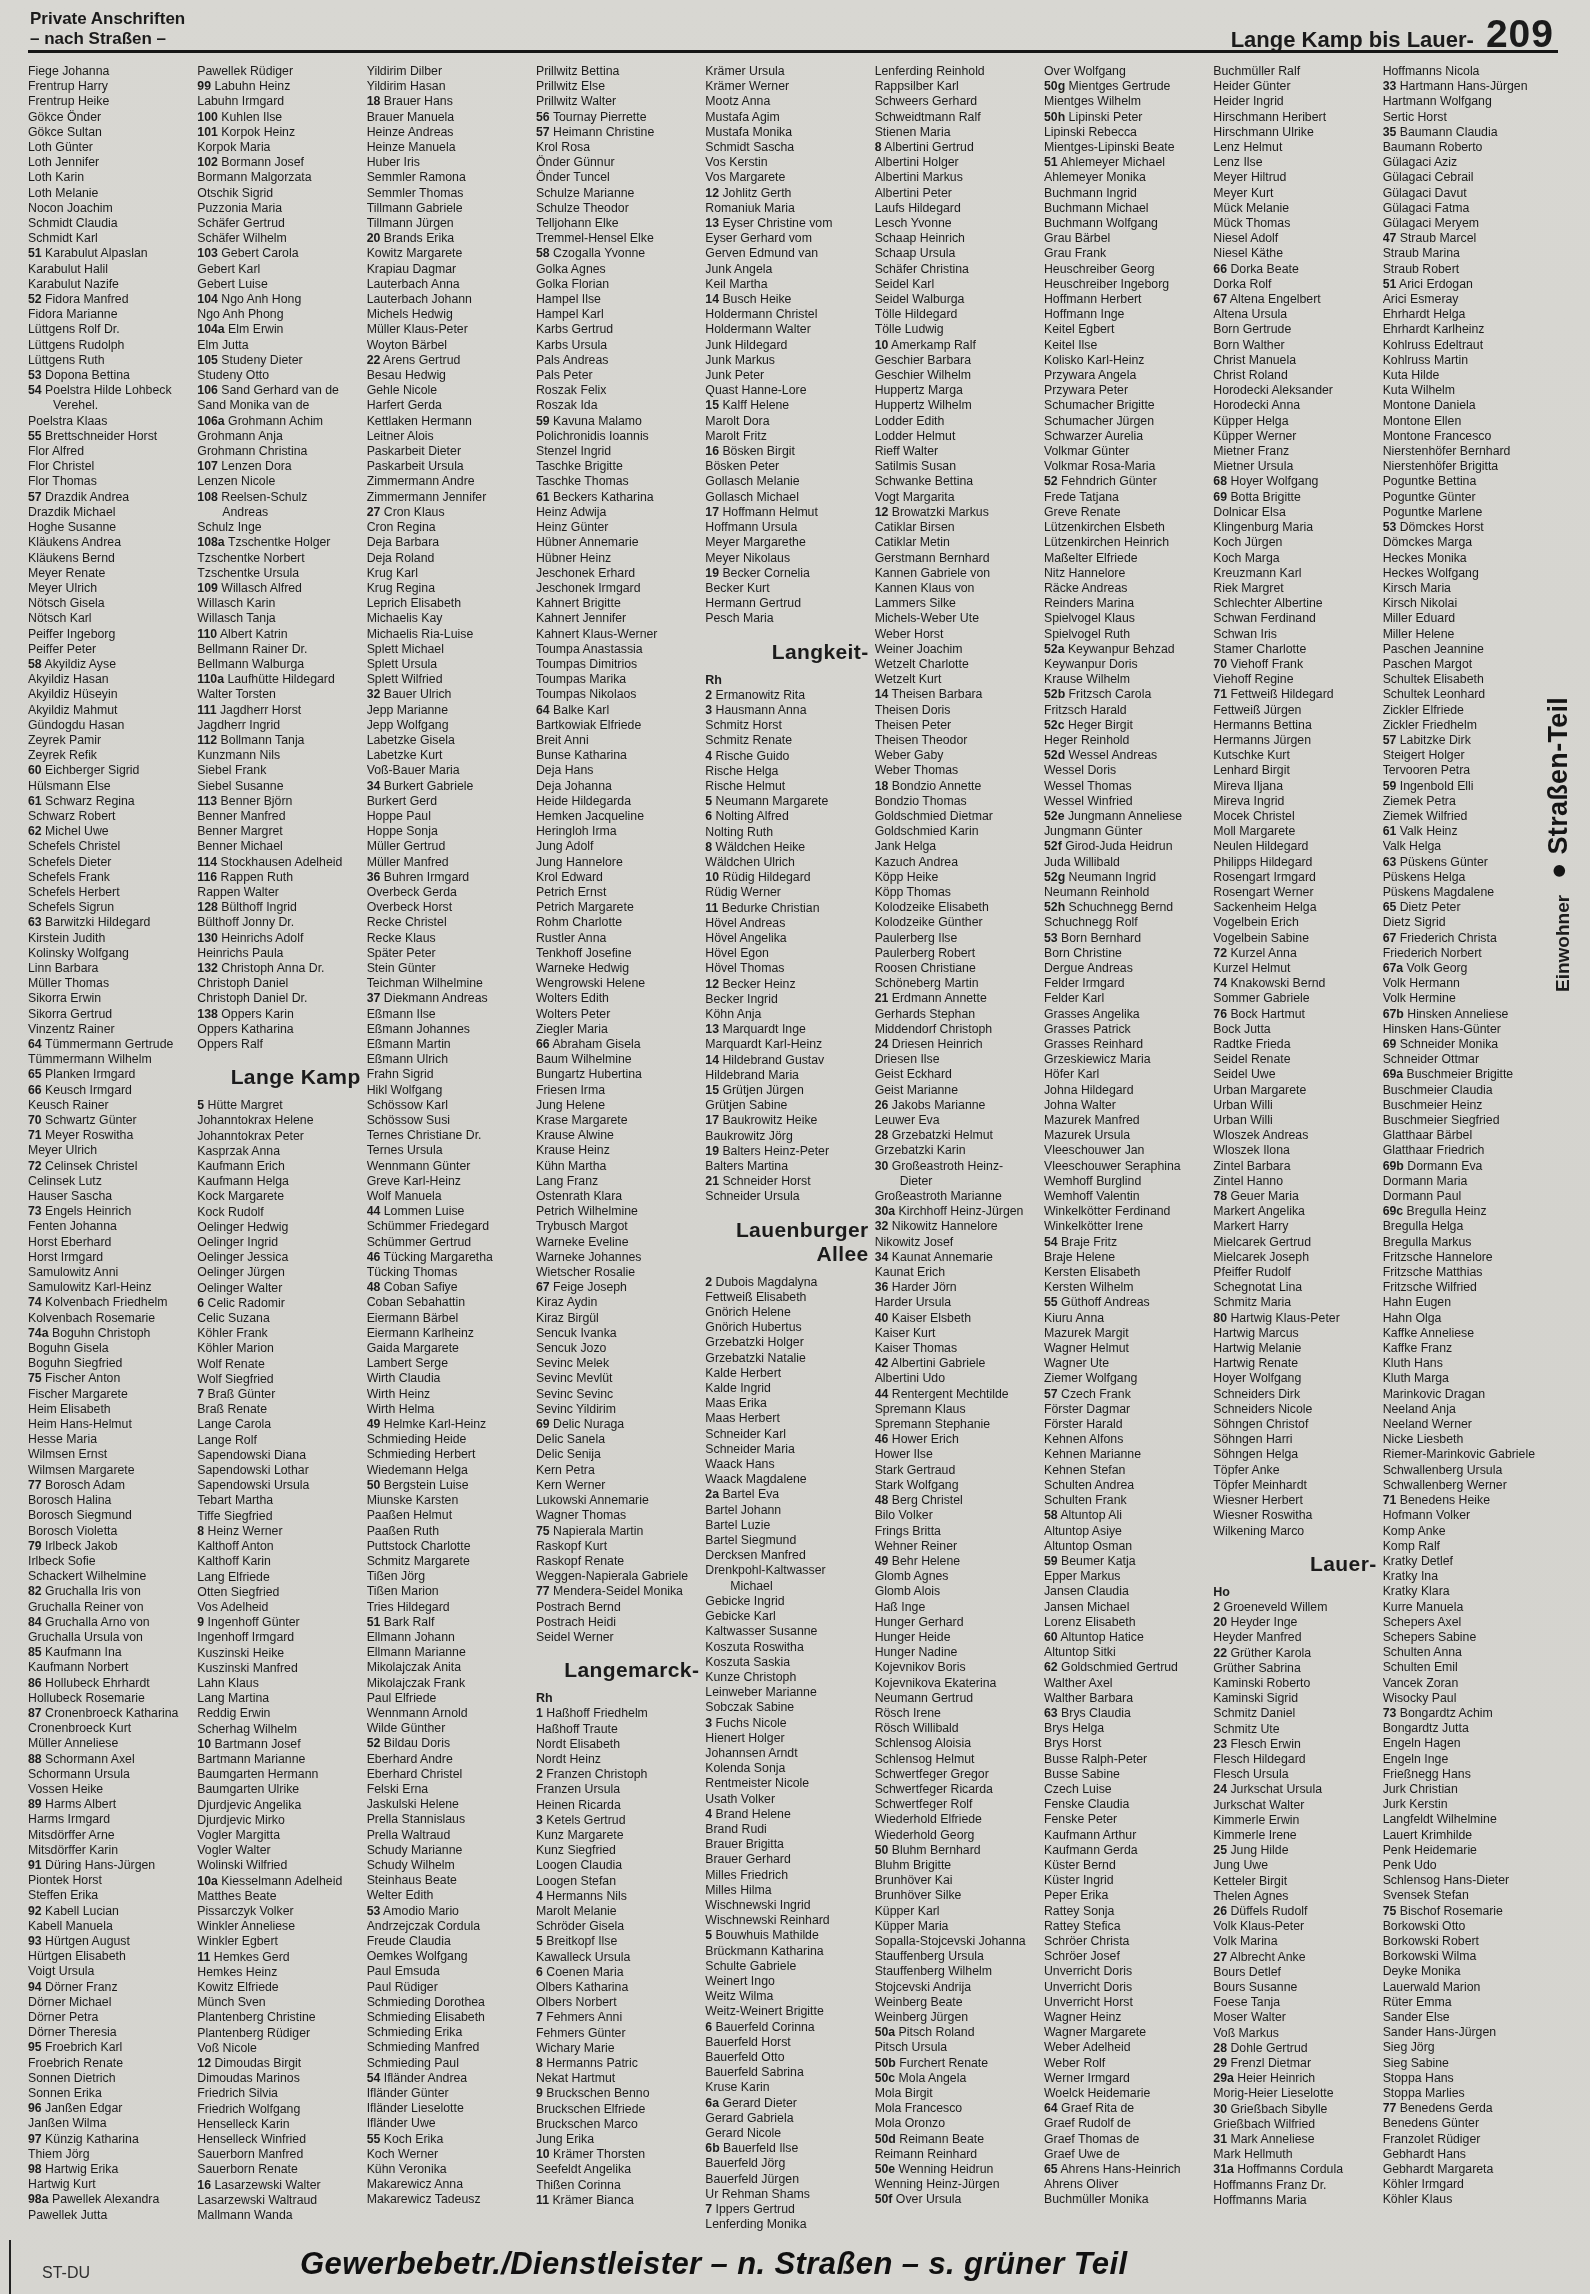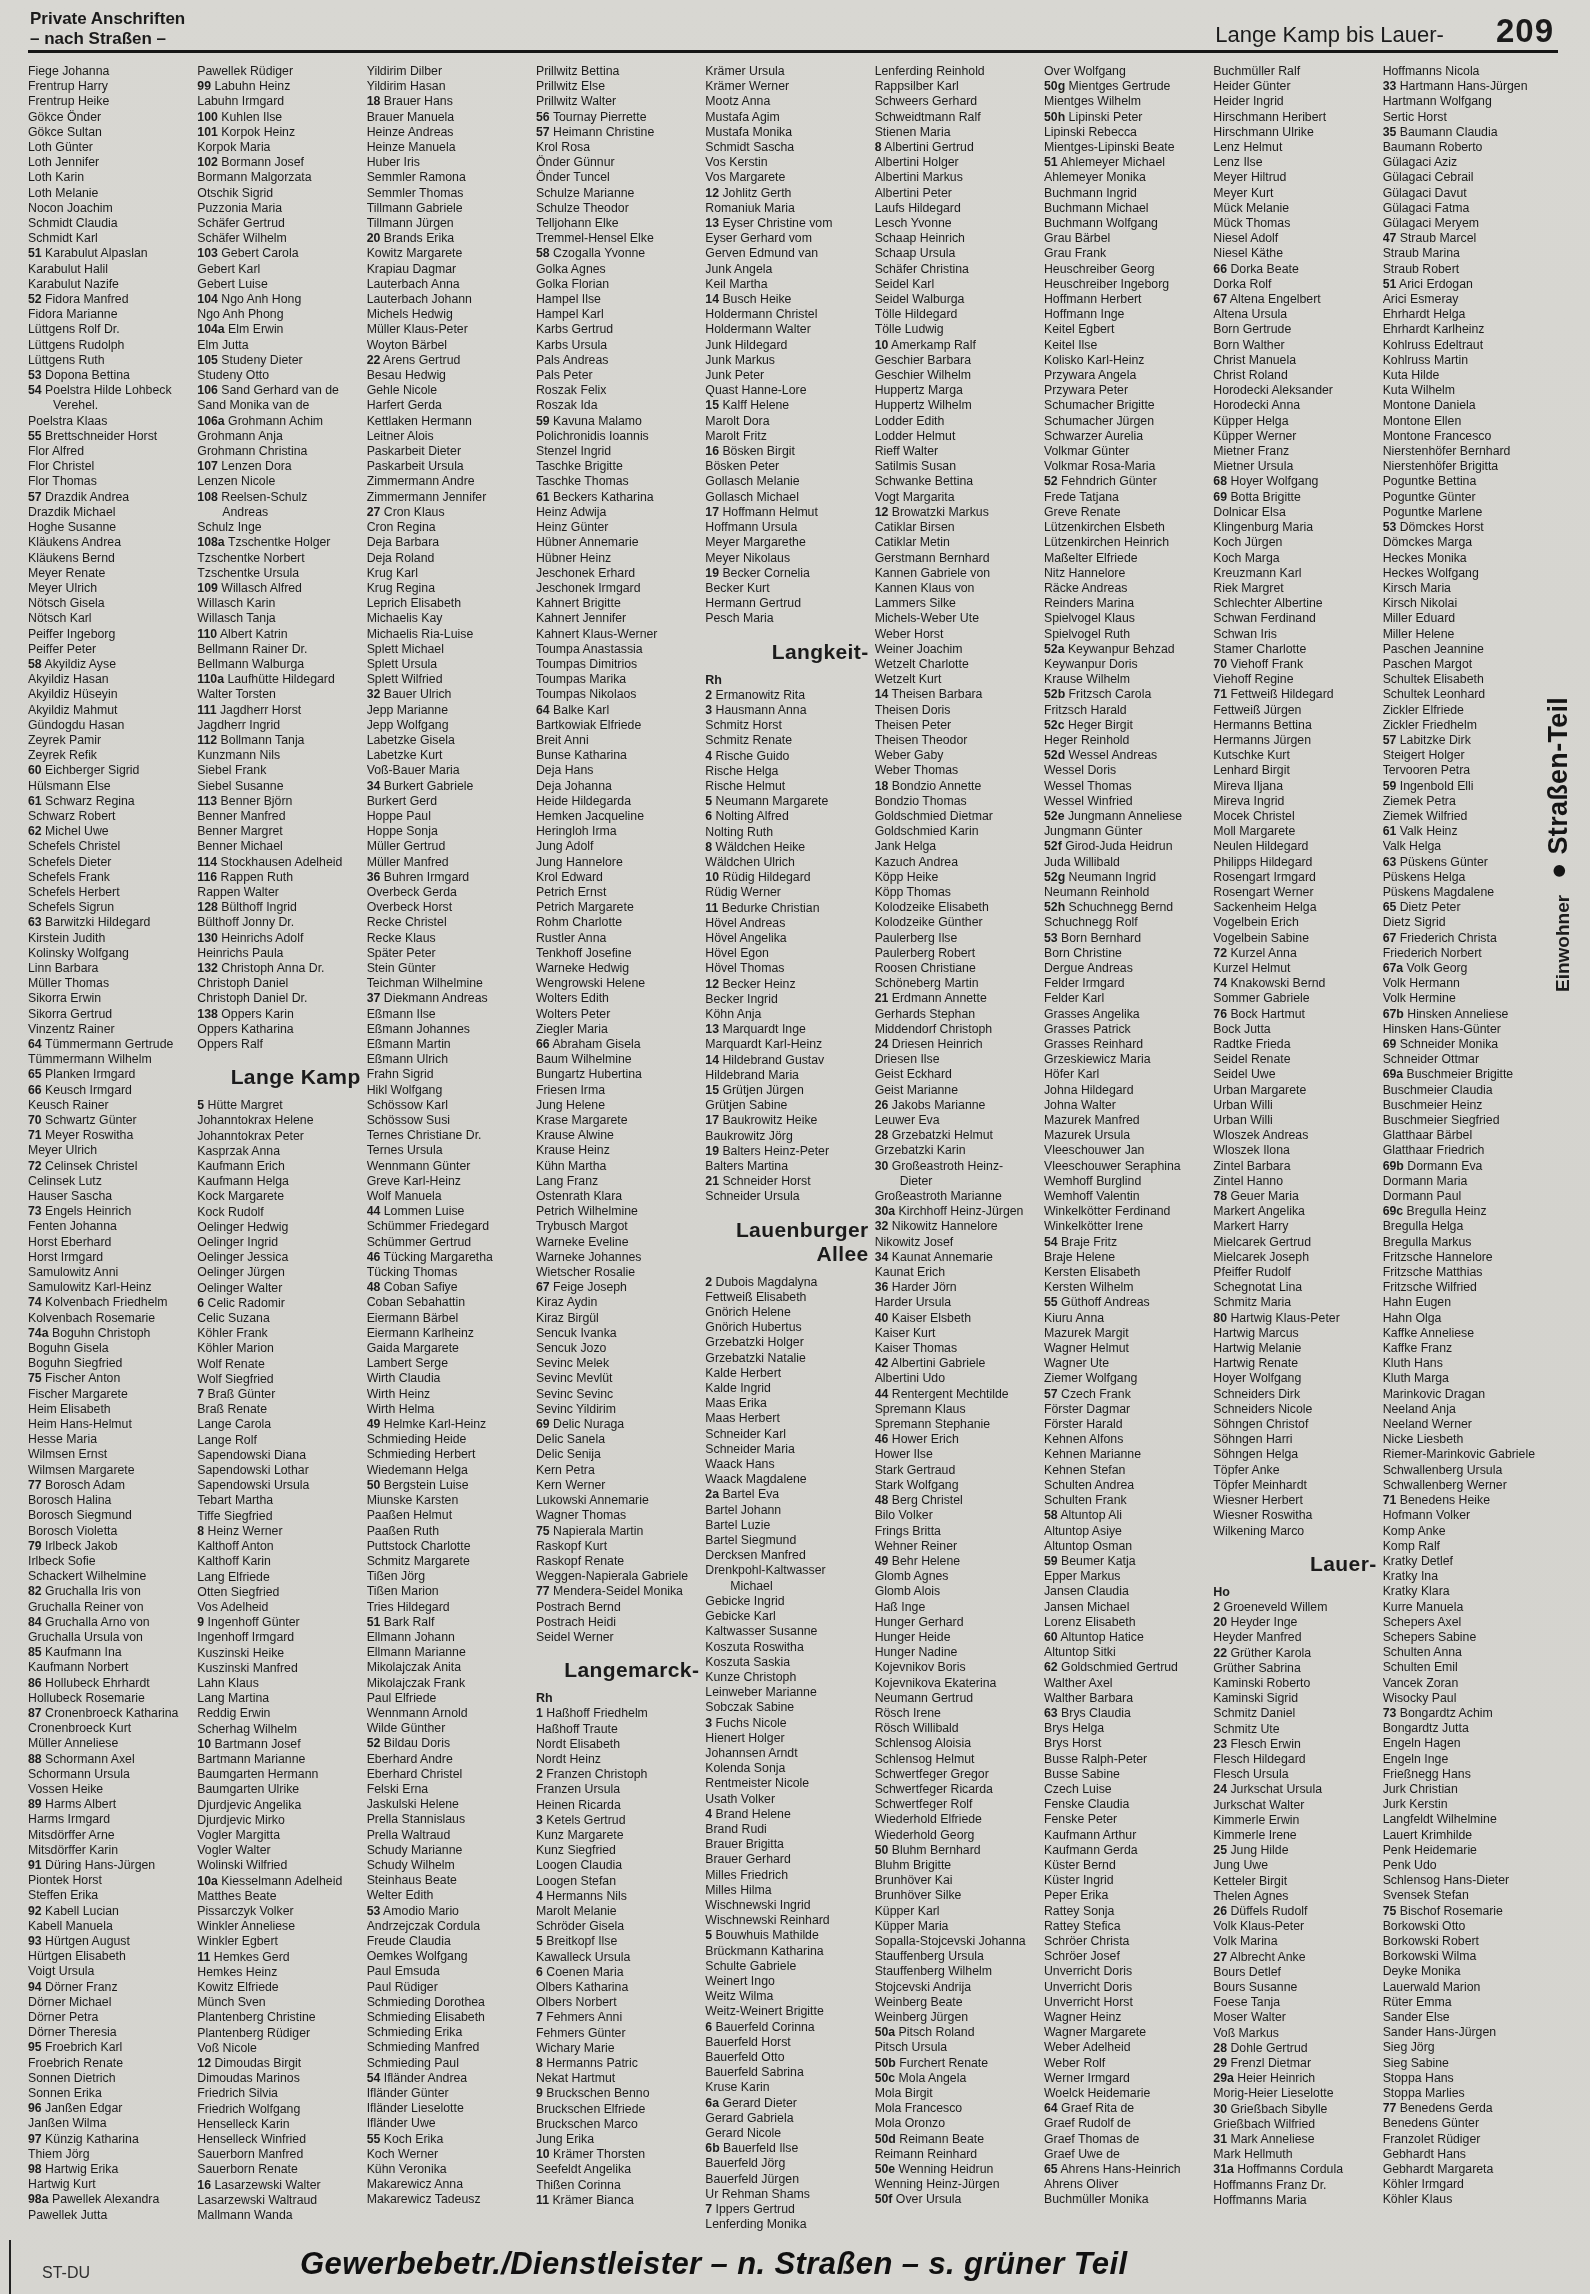--- a/index.html
+++ b/index.html
@@ -1,22 +1,22 @@
 <!DOCTYPE html>
 <html><head>
 <meta charset="utf-8">
 <style>
   html,body{margin:0;padding:0;background:#a9a8a4;}
   .page{position:relative;width:1590px;height:2294px;margin:0 auto;
         background:linear-gradient(180deg,#d8d7d2 0%,#d4d3ce 55%,#d6d5d0 100%);
         font-family:"Liberation Sans",sans-serif;color:#1b1b1b;overflow:hidden;}
   .header-left{position:absolute;left:30px;top:9px;font-weight:bold;font-size:17px;line-height:20px;}
   .header-right{position:absolute;right:36px;top:12px;display:flex;align-items:baseline;gap:12px;}
-  .header-range{font-weight:normal;font-size:22px;}
-  .header-page{font-weight:bold;font-size:33px;letter-spacing:1px;margin-left:40px;}
+  .header-range{font-weight:bold;font-size:22px;}
+  .header-page{font-weight:bold;font-size:39px;letter-spacing:1px;}
   .top-rule{position:absolute;left:28px;right:32px;top:50px;height:3px;background:#161616;}
   .cols{position:absolute;left:28px;top:64px;width:1518px;height:2170px;display:flex;gap:6px;overflow:hidden;}
   .col{flex:1 1 0;min-width:0;overflow:hidden;}
   .entry{font-size:12.3px;line-height:15.2px;white-space:nowrap;}
   .entry .hn{font-weight:bold;}
   .entry.cont{padding-left:25px;}
   .street-heading{font-size:21px;font-weight:bold;letter-spacing:.4px;margin:13px 0 9px;text-align:right;}
   .sub-label{font-weight:bold;font-size:12.5px;line-height:15.2px;margin-top:3px;}
   .side-tab{position:absolute;left:1543px;top:992px;width:400px;transform:rotate(-90deg);transform-origin:0 0;
             display:flex;align-items:flex-end;gap:16px;white-space:nowrap;}

